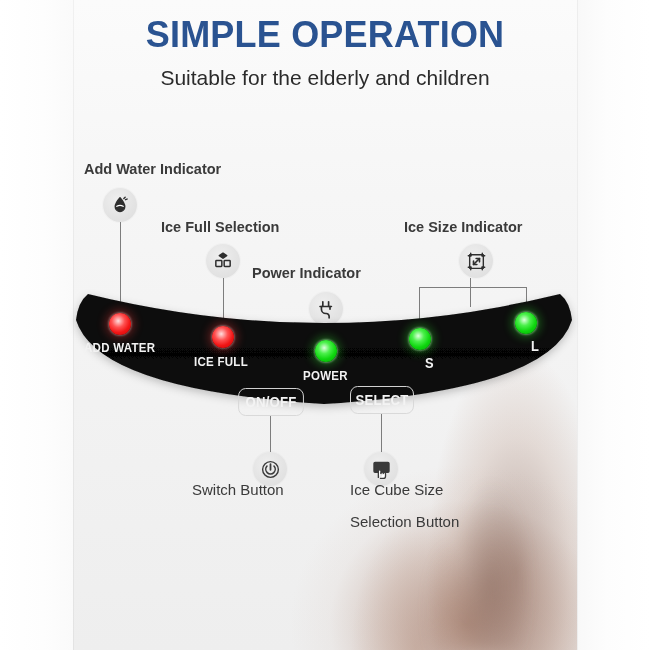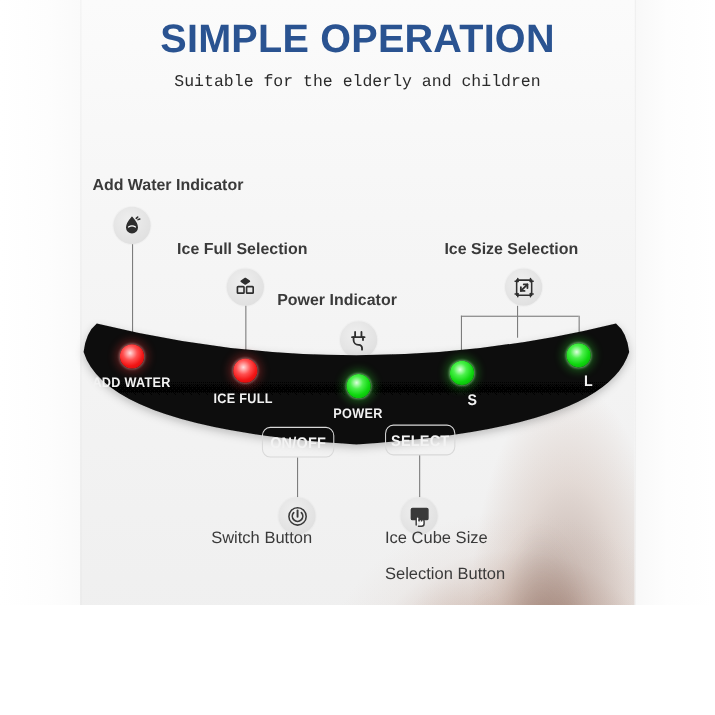--- a/index.html
+++ b/index.html
@@ -8,21 +8,21 @@
     padding: 0;
     width: 650px;
     height: 650px;
     overflow: hidden;
     font-family: "Liberation Sans", sans-serif;
   }
 
   #stage {
     position: relative;
     width: 650px;
-    height: 550px;
+    height: 650px;
     background: #ffffff;
     overflow: hidden;
   }
 
   
   .bg-photo {
     position: absolute;
     left: 73px;
     top: 0;
     width: 504px;
@@ -66,24 +66,23 @@
     padding-top: 16px;
     font-size: 36px;
     font-weight: bold;
     letter-spacing: 0.2px;
     color: #2a5391;
     line-height: 1.05;
   }
   .subtitle {
     margin: 0;
     padding-top: 12px;
-    font-size: 15px;
+    font-size: 21px;
     font-weight: normal;
     color: #2b2b2b;
-    font-family: Liberation Mono, monospace;
   }
 
   
   .panel-wrap {
     position: absolute;
     left: 62px;
     top: 288px;
     width: 524px;
     height: 136px;
   }
@@ -184,21 +183,21 @@
     <h1 class="title">SIMPLE OPERATION</h1>
     <p class="subtitle">Suitable for the elderly and children</p>
   </div>
 
   <div class="callout-label" style="left:84px; top:161px;">Add Water Indicator</div>
 
   <div class="callout-label" style="left:161px; top:219px;">Ice Full Selection</div>
 
   <div class="callout-label" style="left:252px; top:265px;">Power Indicator</div>
 
-  <div class="callout-label" style="left:404px; top:219px;">Ice Size Selection</div>
+  <div class="callout-label" style="left:404px; top:219px;">Ice Size Indicator</div>
 
   <div class="bubble" style="left:103px; top:188px;">
     <svg width="20" height="20" viewBox="0 0 24 24" fill="none" stroke="#2e2e2e" stroke-width="1.7" stroke-linecap="round" stroke-linejoin="round">
       <path d="M12 3.2 C12 3.2 6.3 9.6 6.3 14.1 a5.7 5.7 0 0 0 11.4 0 C17.7 9.6 12 3.2 12 3.2 Z" fill="#2e2e2e"></path>
       <path d="M8.2 13.6 q3.8 -2.4 7.6 0" stroke="#ffffff" stroke-width="1.5" fill="none"></path>
       <path d="M16.6 4.2 l1.6 -1.4"></path>
       <path d="M18.6 5.6 l1.9 -0.7"></path>
     </svg>
   </div>
 

